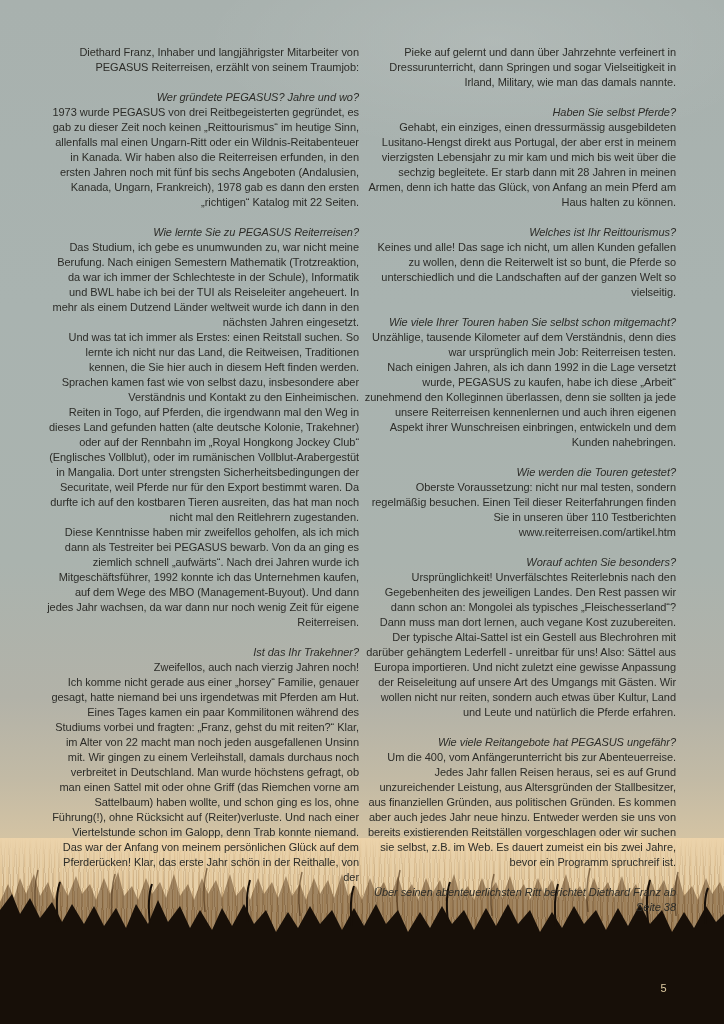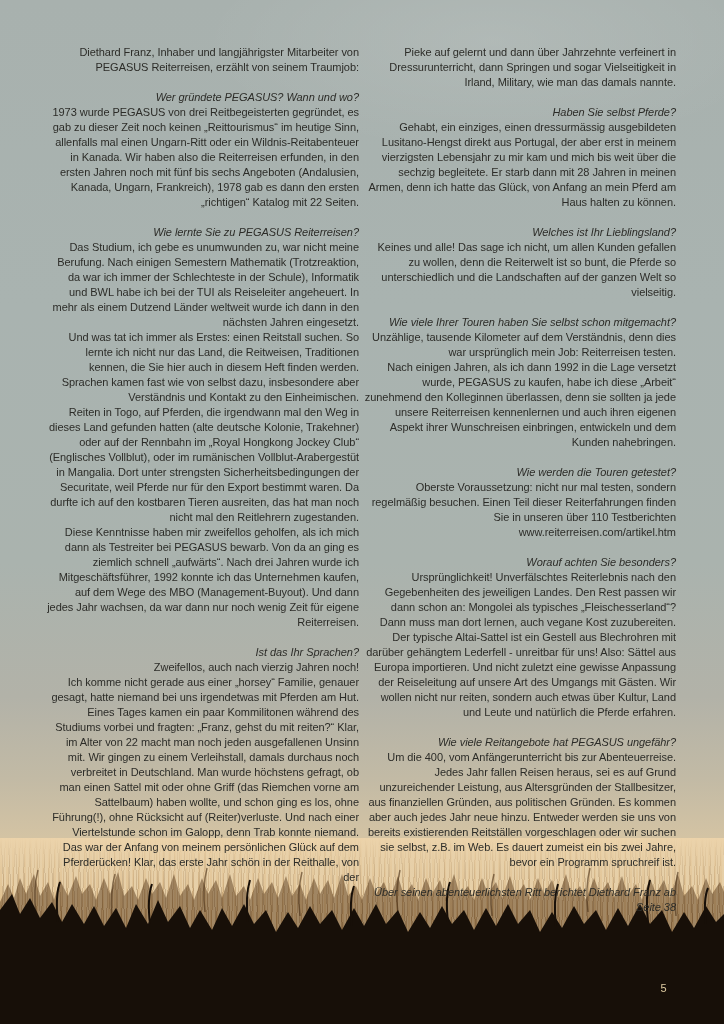--- a/index.html
+++ b/index.html
@@ -80,38 +80,38 @@
       <path d="M352,82 Q349,56 354,42"></path>
         <path d="M448,78 Q445,52 450,38"></path>
         <path d="M556,82 Q553,56 558,40"></path>
       <path d="M648,78 Q645,52 650,36"></path>
         <path d="M706,80 Q703,56 708,44"></path>
     </g>
   </svg>
 
   <div class="col col-left" lang="de">
     <p>Diethard Franz, Inhaber und langjährigster Mitarbeiter von PEGASUS Reiterreisen, erzählt von seinem Traumjob:</p>
-    <p class="q">Wer gründete PEGASUS? Wann und wo?</p>
+    <p class="q">Wer gründete PEGASUS? Jahre und wo?</p>
     <p>1973 wurde PEGASUS von drei Reitbegeisterten gegründet, es gab zu dieser Zeit noch keinen „Reittourismus“ im heutige Sinn, allenfalls mal einen Ungarn-Ritt oder ein Wildnis-Reitabenteuer in Kanada. Wir haben also die Reiterreisen erfunden, in den ersten Jahren noch mit fünf bis sechs Angeboten (Andalusien, Kanada, Ungarn, Frankreich), 1978 gab es dann den ersten „richtigen“ Katalog mit 22 Seiten.</p>
     <p class="q">Wie lernte Sie zu PEGASUS Reiterreisen?</p>
     <p>Das Studium, ich gebe es unumwunden zu, war nicht meine Berufung. Nach einigen Semestern Mathematik (Trotzreaktion, da war ich immer der Schlechteste in der Schule), Informatik und BWL habe ich bei der TUI als Reiseleiter angeheuert. In mehr als einem Dutzend Länder weltweit wurde ich dann in den nächsten Jahren eingesetzt.</p>
     <p>Und was tat ich immer als Erstes: einen Reitstall suchen. So lernte ich nicht nur das Land, die Reitweisen, Traditionen kennen, die Sie hier auch in diesem Heft finden werden. Sprachen kamen fast wie von selbst dazu, insbesondere aber Verständnis und Kontakt zu den Einheimischen.</p>
     <p>Reiten in Togo, auf Pferden, die irgendwann mal den Weg in dieses Land gefunden hatten (alte deutsche Kolonie, Trakehner) oder auf der Rennbahn im „Royal Hongkong Jockey Club“ (Englisches Vollblut), oder im rumänischen Vollblut-Arabergestüt in Mangalia. Dort unter strengsten Sicherheitsbedingungen der Securitate, weil Pferde nur für den Export bestimmt waren. Da durfte ich auf den kostbaren Tieren ausreiten, das hat man noch nicht mal den Reitlehrern zugestanden.</p>
     <p>Diese Kenntnisse haben mir zweifellos geholfen, als ich mich dann als Testreiter bei PEGASUS bewarb. Von da an ging es ziemlich schnell „aufwärts“. Nach drei Jahren wurde ich Mitgeschäftsführer, 1992 konnte ich das Unternehmen kaufen, auf dem Wege des MBO (Management-Buyout). Und dann jedes Jahr wachsen, da war dann nur noch wenig Zeit für eigene Reiterreisen.</p>
-    <p class="q">Ist das Ihr Sprachen?</p>
+    <p class="q">Ist das Ihr Trakehner?</p>
     <p>Zweifellos, auch nach vierzig Jahren noch!</p>
     <p>Ich komme nicht gerade aus einer „horsey“ Familie, genauer gesagt, hatte niemand bei uns irgendetwas mit Pferden am Hut. Eines Tages kamen ein paar Kommilitonen während des Studiums vorbei und fragten: „Franz, gehst du mit reiten?“ Klar, im Alter von 22 macht man noch jeden ausgefallenen Unsinn mit. Wir gingen zu einem Verleihstall, damals durchaus noch verbreitet in Deutschland. Man wurde höchstens gefragt, ob man einen Sattel mit oder ohne Griff (das Riemchen vorne am Sattelbaum) haben wollte, und schon ging es los, ohne Führung(!), ohne Rücksicht auf (Reiter)verluste. Und nach einer Viertelstunde schon im Galopp, denn Trab konnte niemand.</p>
     <p>Das war der Anfang von meinem persönlichen Glück auf dem Pferderücken! Klar, das erste Jahr schön in der Reithalle, von der</p>
   </div>
 
   <div class="col col-right" lang="de">
     <p>Pieke auf gelernt und dann über Jahrzehnte verfeinert in Dressurunterricht, dann Springen und sogar Vielseitigkeit in Irland, Military, wie man das damals nannte.</p>
     <p class="q">Haben Sie selbst Pferde?</p>
     <p>Gehabt, ein einziges, einen dressurmässig ausgebildeten Lusitano-Hengst direkt aus Portugal, der aber erst in meinem vierzigsten Lebensjahr zu mir kam und mich bis weit über die sechzig begleitete. Er starb dann mit 28 Jahren in meinen Armen, denn ich hatte das Glück, von Anfang an mein Pferd am Haus halten zu können.</p>
-    <p class="q">Welches ist Ihr Lieblingsland?</p>
+    <p class="q">Welches ist Ihr Reittourismus?</p>
     <p>Keines und alle! Das sage ich nicht, um allen Kunden gefallen zu wollen, denn die Reiterwelt ist so bunt, die Pferde so unterschiedlich und die Landschaften auf der ganzen Welt so vielseitig.</p>
     <p class="q">Wie viele Ihrer Touren haben Sie selbst schon mitgemacht?</p>
     <p>Unzählige, tausende Kilometer auf dem Verständnis, denn dies war ursprünglich mein Job: Reiterreisen testen.</p>
     <p>Nach einigen Jahren, als ich dann 1992 in die Lage versetzt wurde, PEGASUS zu kaufen, habe ich diese „Arbeit“ zunehmend den Kolleginnen überlassen, denn sie sollten ja jede unsere Reiterreisen kennenlernen und auch ihren eigenen Aspekt ihrer Wunschreisen einbringen, entwickeln und dem Kunden nahebringen.</p>
     <p class="q">Wie werden die Touren getestet?</p>
     <p>Oberste Voraussetzung: nicht nur mal testen, sondern regelmäßig besuchen. Einen Teil dieser Reiterfahrungen finden Sie in unseren über 110 Testberichten www.reiterreisen.com/artikel.htm</p>
     <p class="q">Worauf achten Sie besonders?</p>
     <p>Ursprünglichkeit! Unverfälschtes Reiterlebnis nach den Gegebenheiten des jeweiligen Landes. Den Rest passen wir dann schon an: Mongolei als typisches „Fleischesserland“? Dann muss man dort lernen, auch vegane Kost zuzubereiten. Der typische Altai-Sattel ist ein Gestell aus Blechrohren mit darüber gehängtem Lederfell - unreitbar für uns! Also: Sättel aus Europa importieren. Und nicht zuletzt eine gewisse Anpassung der Reiseleitung auf unsere Art des Umgangs mit Gästen. Wir wollen nicht nur reiten, sondern auch etwas über Kultur, Land und Leute und natürlich die Pferde erfahren.</p>
     <p class="q">Wie viele Reitangebote hat PEGASUS ungefähr?</p>
     <p>Um die 400, vom Anfängerunterricht bis zur Abenteuerreise. Jedes Jahr fallen Reisen heraus, sei es auf Grund unzureichender Leistung, aus Altersgründen der Stallbesitzer, aus finanziellen Gründen, aus politischen Gründen. Es kommen aber auch jedes Jahr neue hinzu. Entweder werden sie uns von bereits existierenden Reitställen vorgeschlagen oder wir suchen sie selbst, z.B. im Web. Es dauert zumeist ein bis zwei Jahre, bevor ein Programm spruchreif ist.</p>

